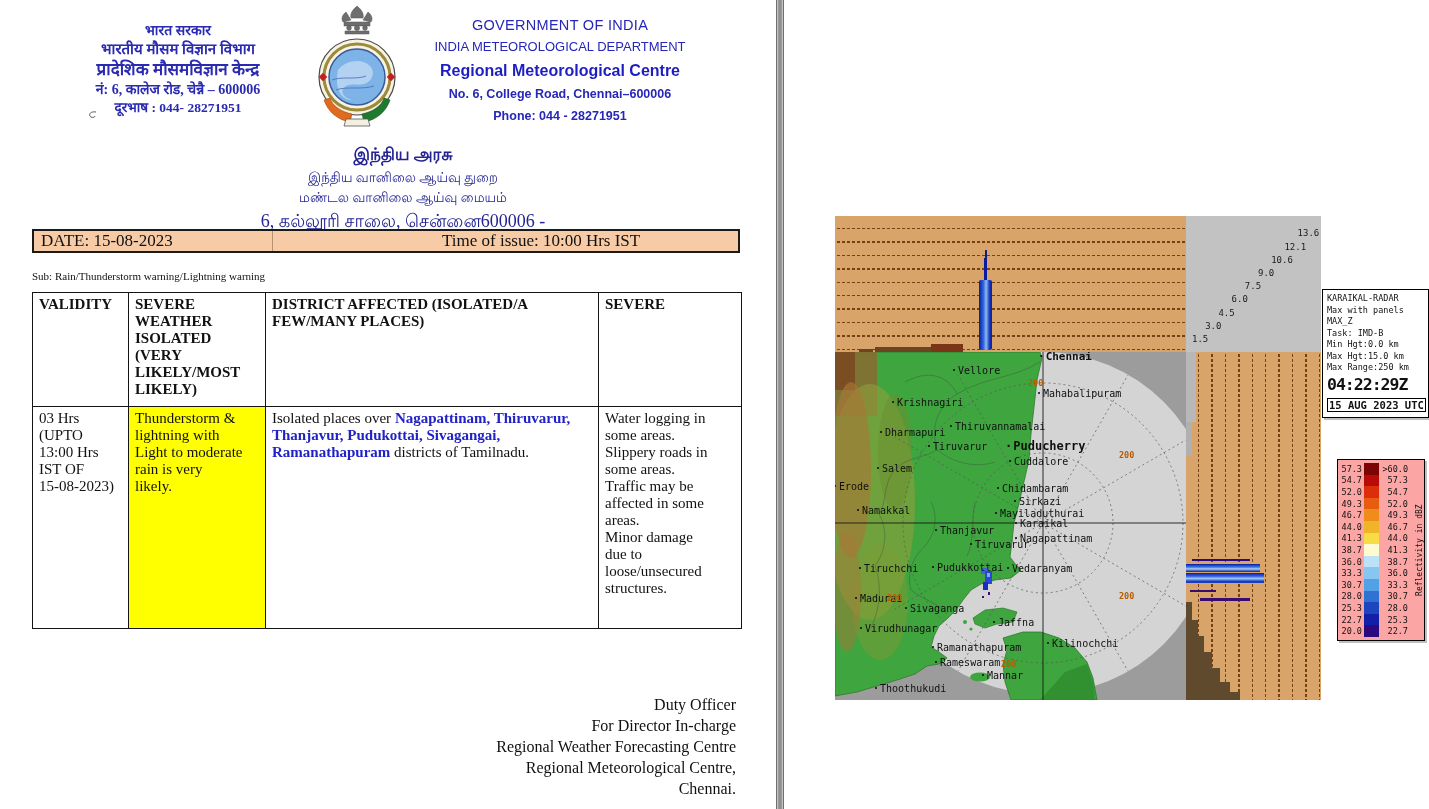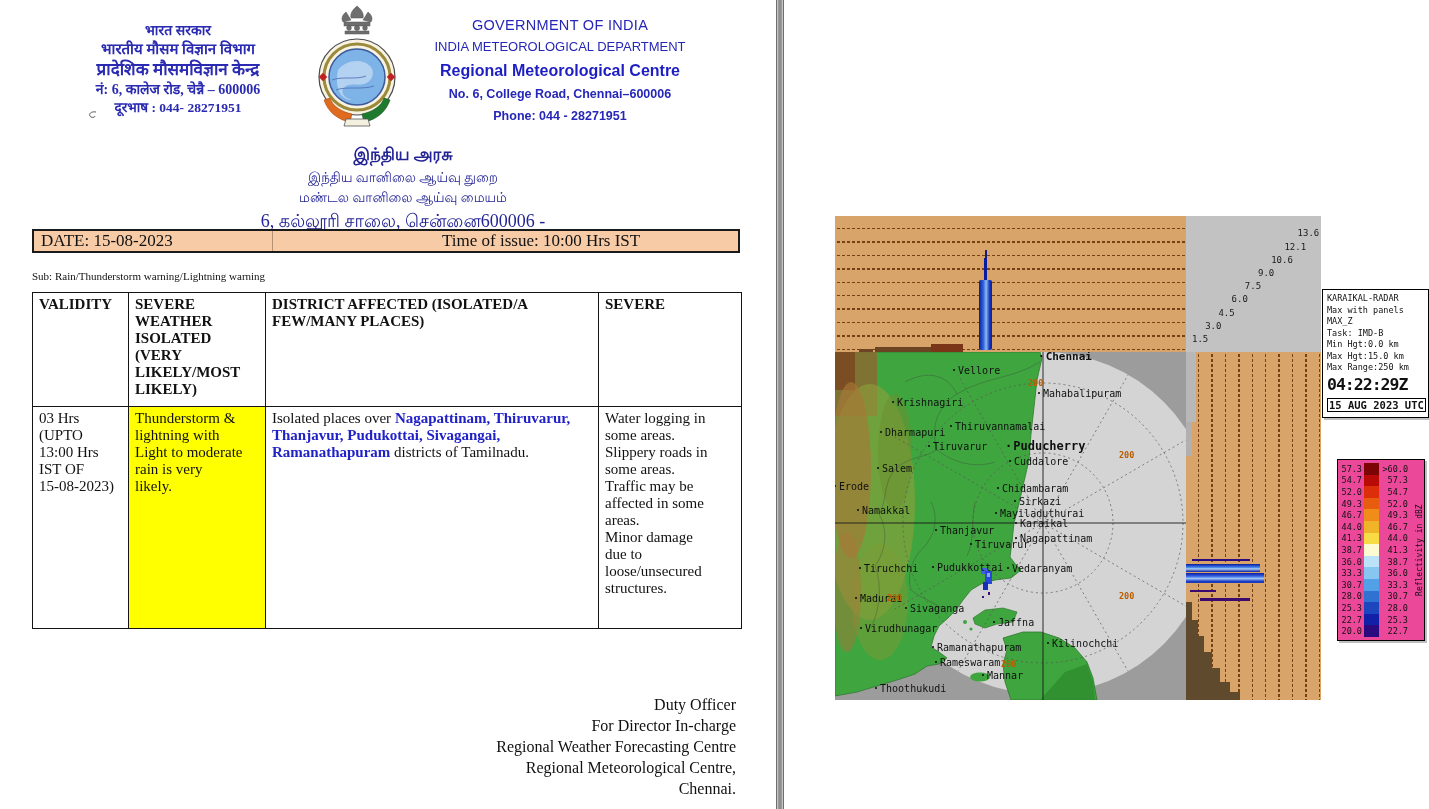--- a/index.html
+++ b/index.html
@@ -109,21 +109,21 @@
   
   .info-box{position:absolute;left:1322px;top:289px;width:107px;background:#fff;border:1px solid #000;
      box-shadow:2px 2px 0 rgba(0,0,0,.25);padding:3px 4px 4px 4px;
      font-family:"DejaVu Sans Mono",monospace;color:#111;}
   .info-box .iline{font-size:8.5px;line-height:11.5px;white-space:nowrap;}
   .info-box .itime{font-size:16.5px;font-weight:bold;letter-spacing:-1px;margin-top:1px;}
   .info-box .idate{display:inline-block;font-size:10.5px;font-weight:bold;border:1px solid #000;
      padding:0 1px;margin-top:1px;white-space:nowrap;}
 
   
-  .legend{position:absolute;left:1337px;top:459px;width:88px;background:#ec4899;border:1px solid #000;
+  .legend{position:absolute;left:1337px;top:459px;width:88px;background:#fca5a5;border:1px solid #000;
       box-shadow:2px 2px 0 rgba(0,0,0,.25);padding:3px 2px 3px 2px;
       font-family:"DejaVu Sans Mono",monospace;}
   .legend .rows{position:relative;margin-right:10px;}
   .legend .lrow{display:flex;align-items:center;height:11.6px;}
   .legend .lv{width:24px;text-align:right;font-size:8.5px;padding-right:2px;}
   .legend .sw{width:15px;height:11.6px;}
   .legend .rv{width:30px;text-align:right;font-size:8.5px;padding-right:1px;}
   .legend .ltitle{position:absolute;right:0px;top:4px;bottom:4px;writing-mode:vertical-rl;
       transform:rotate(180deg);font-size:8px;color:#111;text-align:center;}
 </style>

